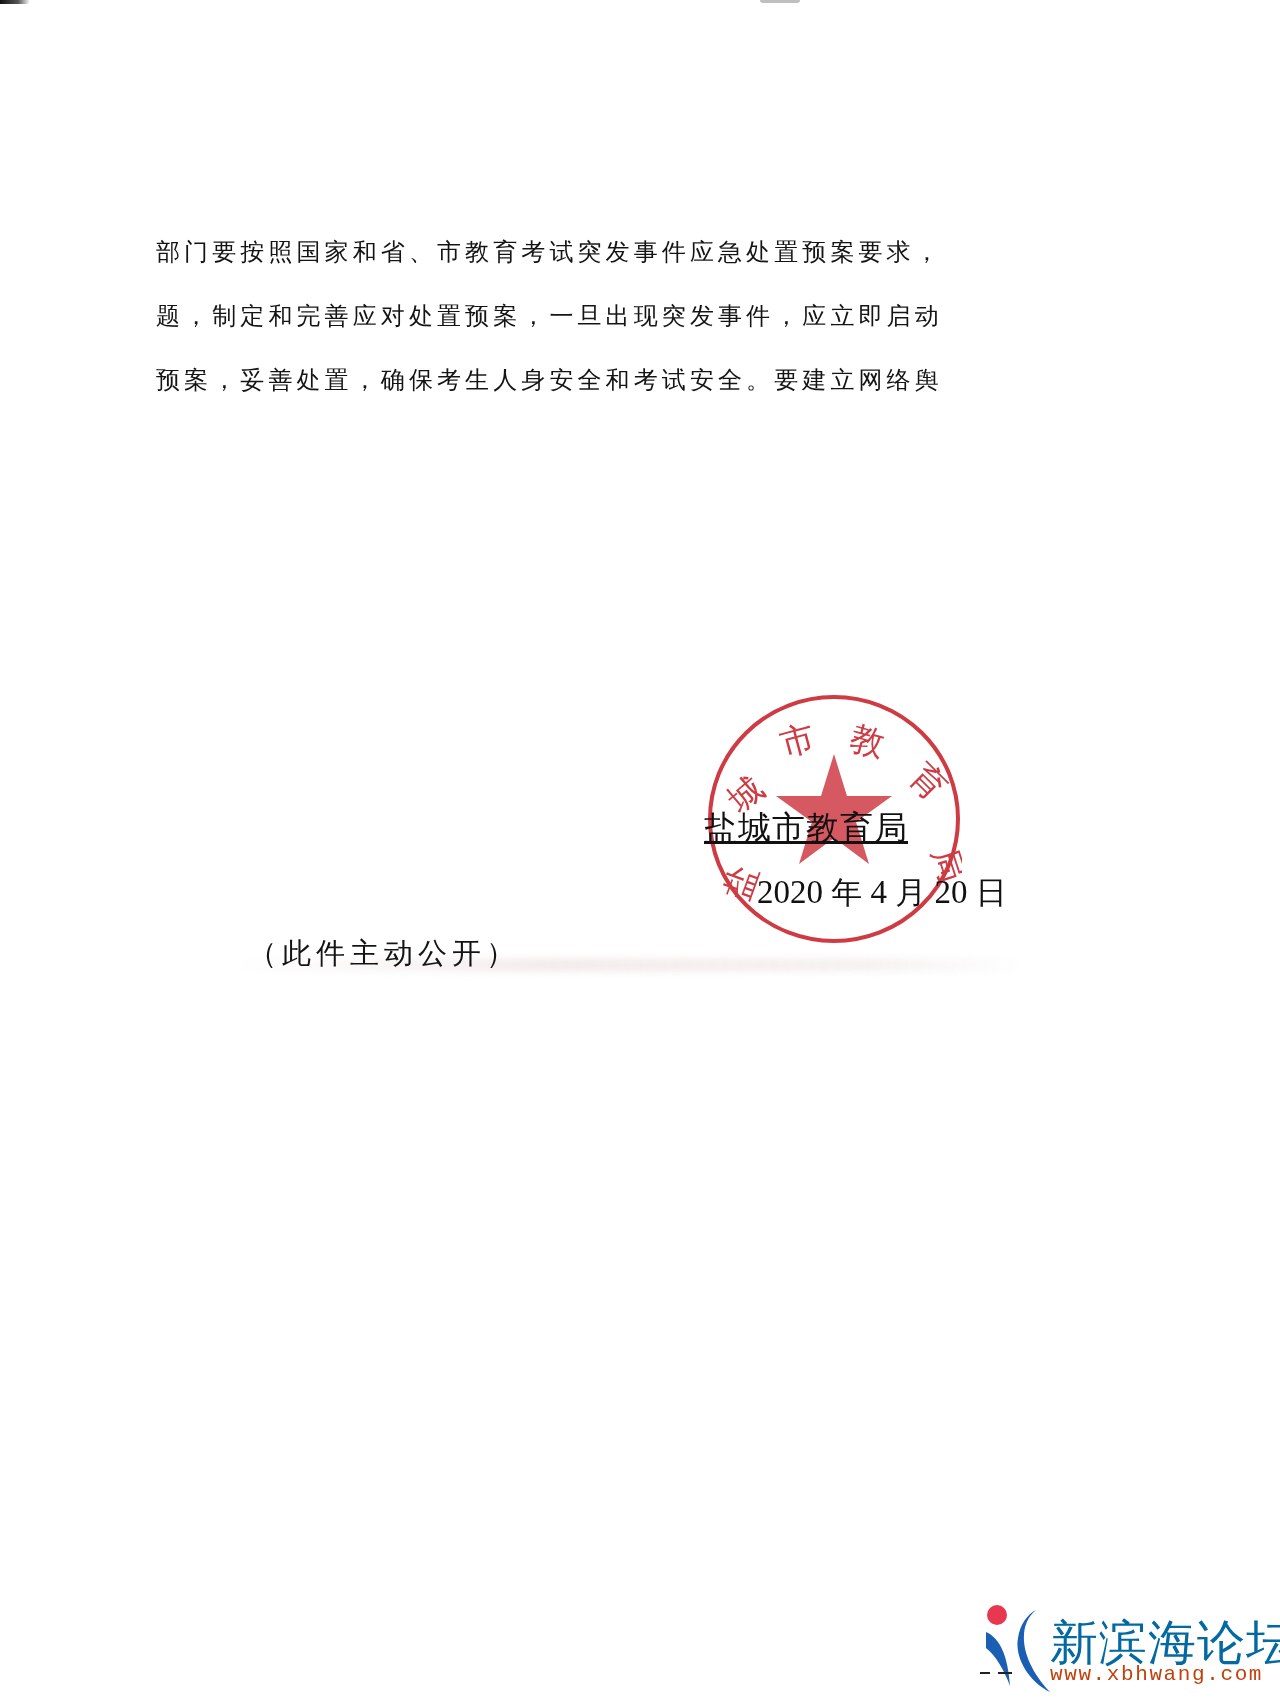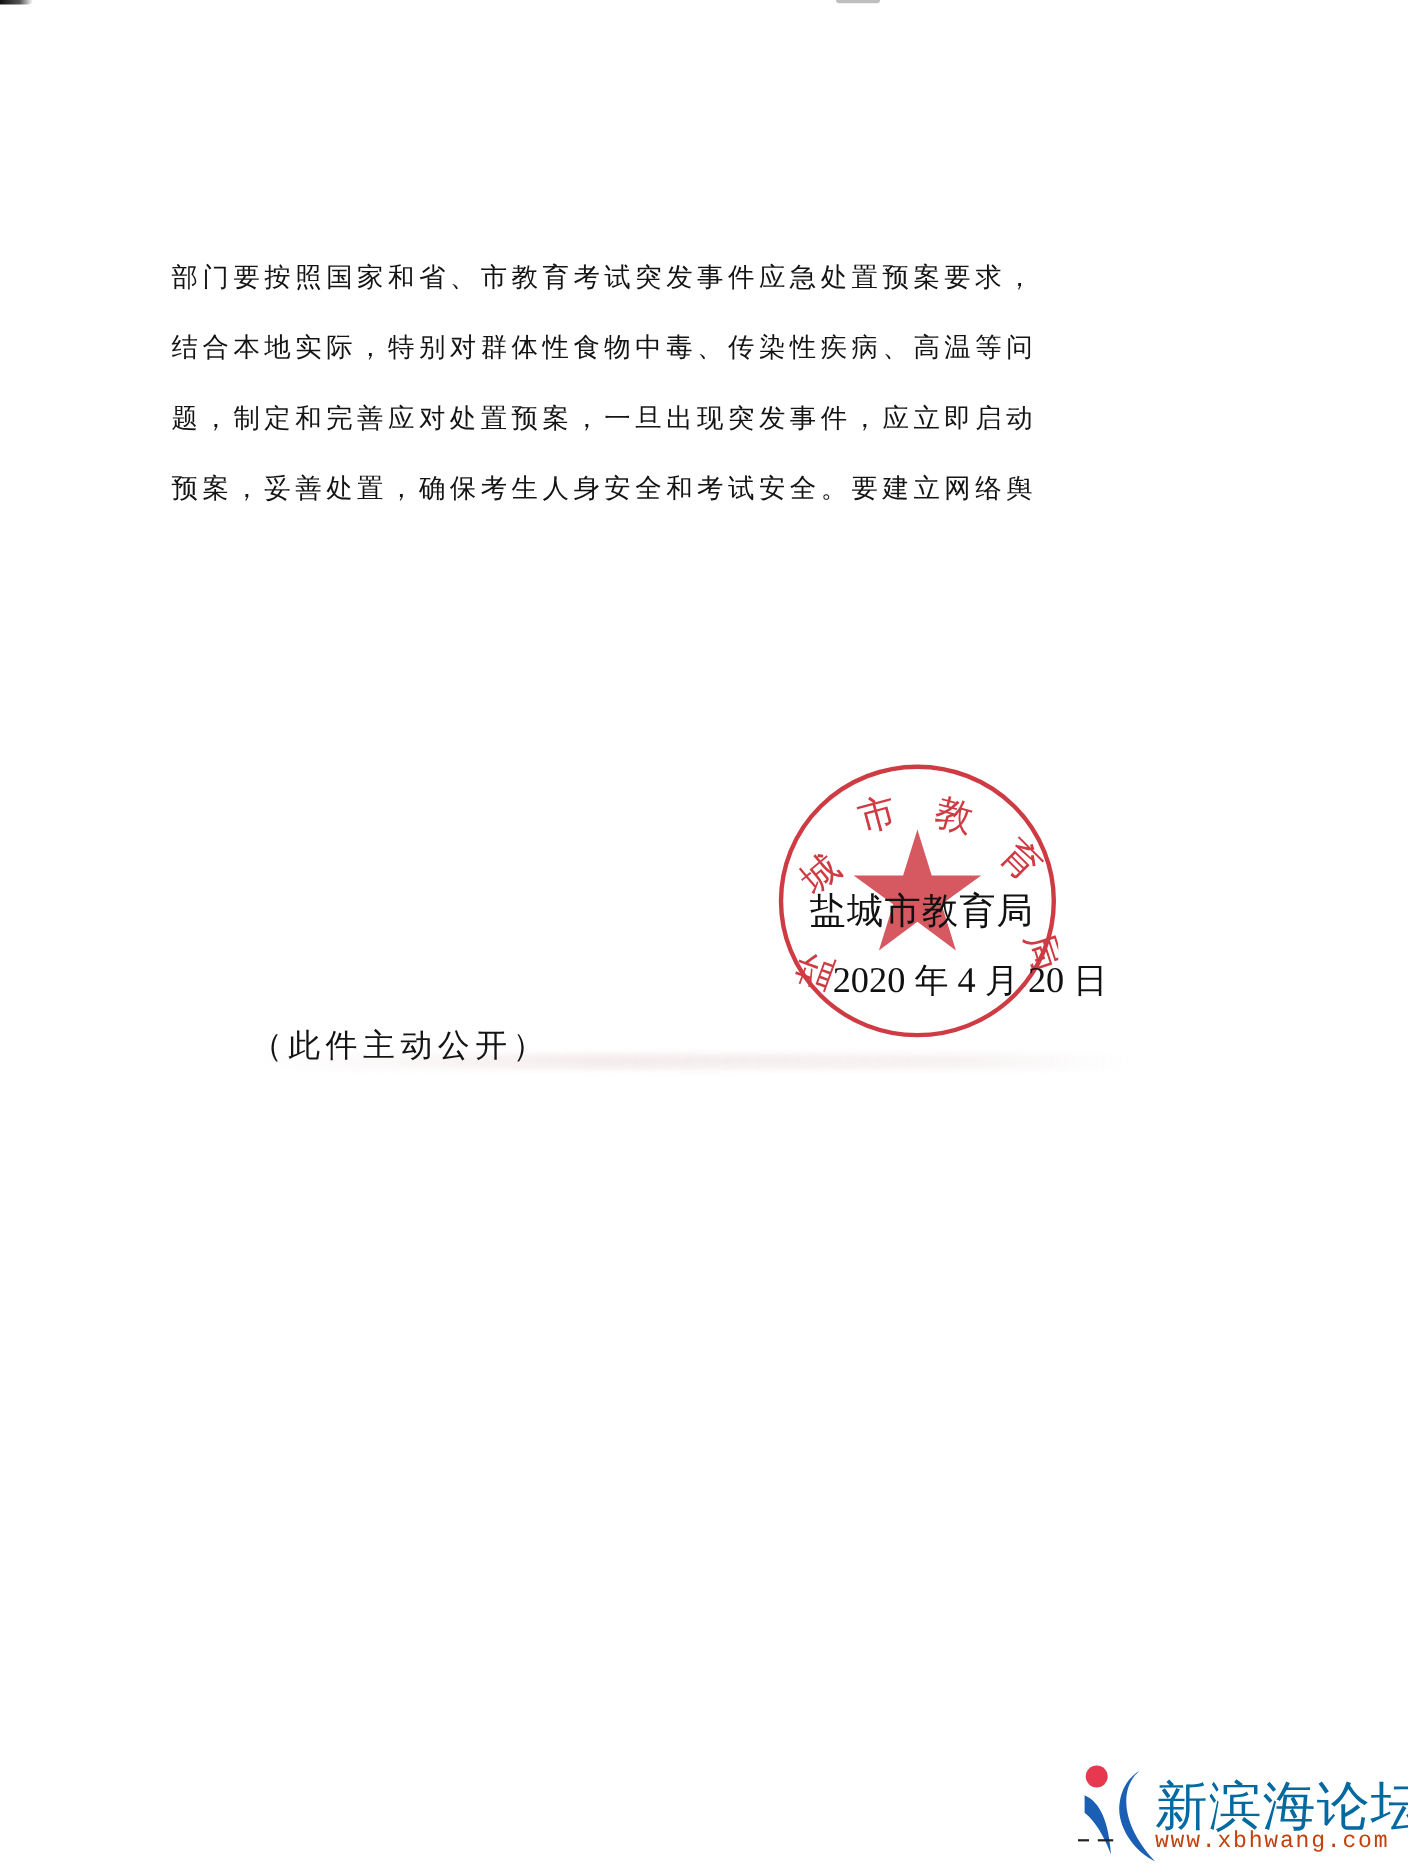--- a/index.html
+++ b/index.html
@@ -27,37 +27,37 @@
   }
   .smudge {
     position: absolute; left: 230px; top: 958px; width: 800px; height: 14px;
     background: linear-gradient(90deg, rgba(235,225,225,0) 0%, rgba(240,228,228,0.7) 40%, rgba(242,234,234,0.6) 80%, rgba(255,255,255,0) 100%);
     filter: blur(3px);
   }
   .stamp {
     position: absolute; left: 706px; top: 692px; width: 256px; height: 254px;
   }
   .signature {
-    position: absolute; left: 736px; top: 806px;
+    position: absolute; left: 704px; top: 806px;
     font-size: 33px; line-height: 44px; letter-spacing: 1px;
     font-family: "DejaVu Sans", "Liberation Sans", sans-serif;
-    color: #111; white-space: nowrap;
+    color: #111; white-space: nowrap; text-decoration: underline;
   }
   .date {
     position: absolute; left: 716px; top: 870px;
     font-size: 33px; line-height: 44px; white-space: nowrap;
     font-family: "Liberation Serif", "DejaVu Serif", serif;
     color: #111;
     margin-left: 41px;
   }
   .date .cjk { font-family: "DejaVu Sans", "Liberation Sans", sans-serif; font-size: 31px; }
   .disclosure {
-    position: absolute; left: 228px; top: 930px;
+    position: absolute; left: 248px; top: 930px;
     font-size: 29px; line-height: 46px; letter-spacing: 5px; white-space: nowrap;
-    font-family: Liberation Mono, monospace;
+    font-family: Liberation Sans, sans-serif;
     color: #141414;
   }
   .watermark { position: absolute; left: 978px; top: 1600px; width: 300px; height: 100px; }
   .wm-logo { position: absolute; left: 0; top: 0; width: 80px; height: 96px; }
   .wm-title {
     position: absolute; left: 72px; top: 18px;
     font-size: 48px; line-height: 48px; letter-spacing: 1px;
     font-family: "DejaVu Sans", "Liberation Sans", sans-serif;
     color: #0369a1; white-space: nowrap;
   }
@@ -69,21 +69,20 @@
   }
 </style>
 </head>
 <body>
 
 <div class="scan-mark-tl"></div>
 <div class="scan-mark-top"></div>
 
 <div class="body-text">
   <div class="line">部门要按照国家和省、市教育考试突发事件应急处置预案要求，</div>
-  <div class="line">结合本地实际，特别对群体性食物中毒、传染性疾病、高温等问</div>
   <div class="line">题，制定和完善应对处置预案，一旦出现突发事件，应立即启动</div>
   <div class="line">预案，妥善处置，确保考生人身安全和考试安全。要建立网络舆</div>
 </div>
 
 <div class="smudge"></div>
 
 <div class="stamp">
   <svg width="256" height="254" viewBox="0 0 256 254">
     <g opacity="0.88">
       <ellipse cx="128" cy="127" rx="124" ry="122" fill="none" stroke="#c8202a" stroke-width="4"></ellipse>

